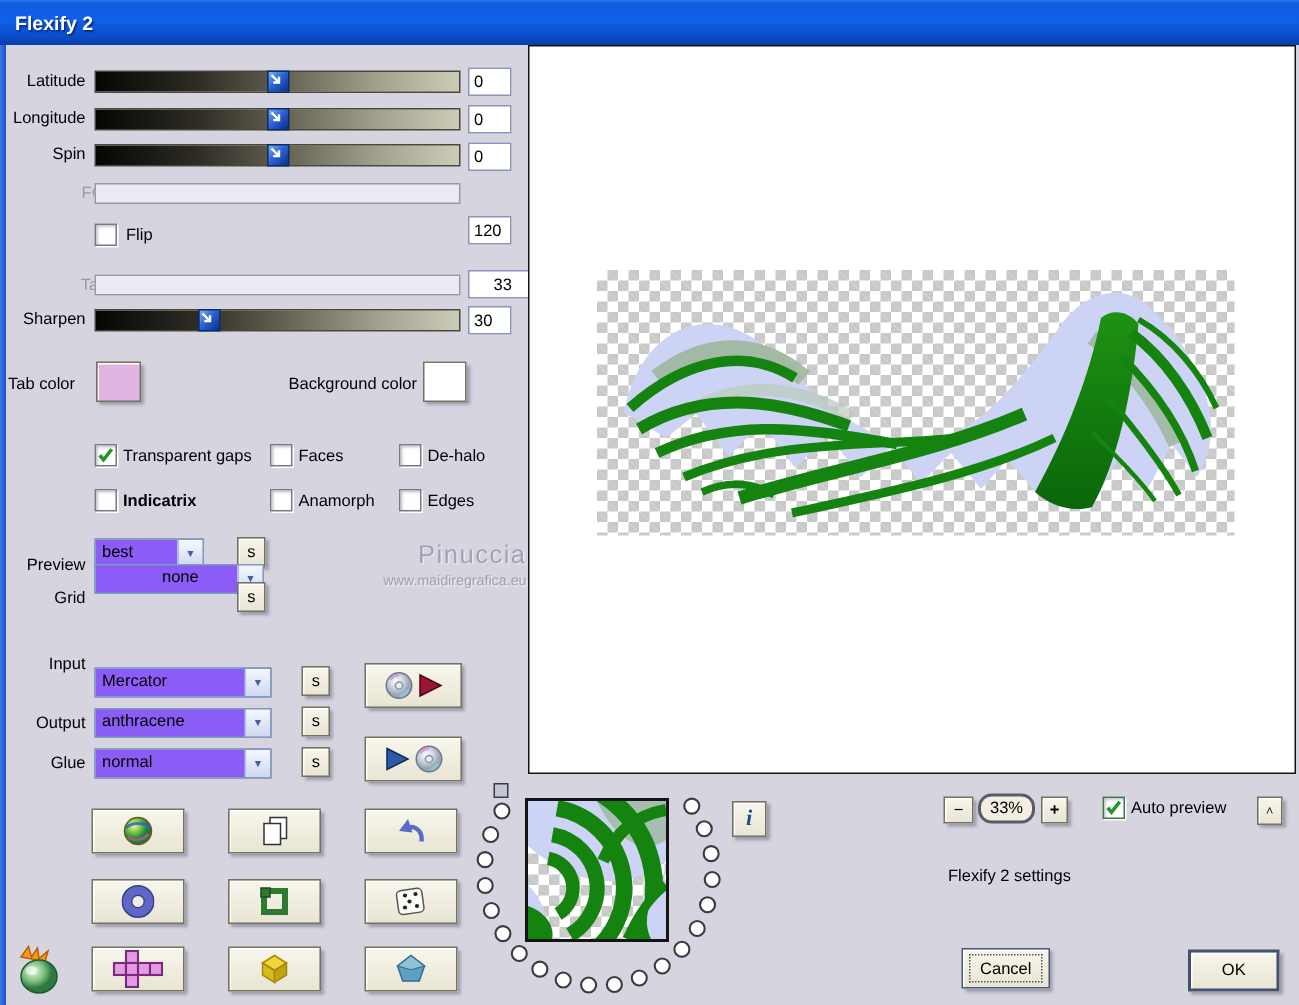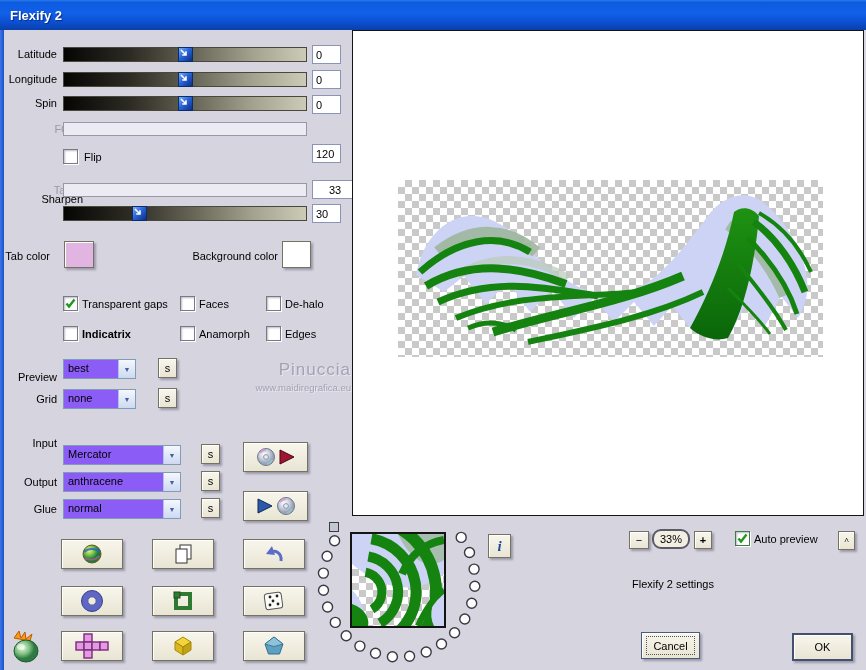--- a/index.html
+++ b/index.html
@@ -88,21 +88,21 @@
   <div class="track-dis" style="top:122px;"></div>
   <input class="valbox" style="top: 120px; margin-top: 24px;" value="120">
 
   <div class="cb" style="left:63px;top:149px;"></div>
   <div class="lbl" style="left:84px;top:150px;">Flip</div>
 
   <div class="lbl r dis" style="left:0;top:183px;width:57px;">Tabs</div>
   <div class="track-dis" style="top:183px;"></div>
   <input class="valbox" style="top: 180px; padding-left: 16px;" value="33">
 
-  <div class="lbl r" style="left:0;top:192px;width:57px;padding-left:26px;">Sharpen</div>
+  <div class="lbl r" style="left:0;top:206px;width:57px;">Sharpen</div>
   <div class="track" style="top:206px;">
     <div class="thumb" style="left: calc(31% - 7px);">
       <svg width="11" height="11" viewBox="0 0 11 11">
           <path d="M2,2 L7,7 M7,3.2 L7,7 L3.2,7" stroke="#fff" stroke-width="1.6" fill="none"></path>
         </svg>
     </div>
   </div>
   <input class="valbox" style="top: 204px;" value="30">
 
   <div class="lbl r" style="left:0;top:249px;width:50px;">Tab color</div>
@@ -129,21 +129,21 @@
   <div class="lbl" style="left:285px;top:327px;">Edges</div>
 
   <div class="lbl r" style="left:0;top:370px;width:57px;">Preview</div>
   <div class="combo" style="left:63px;top:359px;width:71px;">
     <span class="cv">best</span>
     <span class="ca">▼</span>
   </div>
   <div class="btn" style="left:158px;top:358px;width:17px;height:18px;">s</div>
 
   <div class="lbl r" style="left:0;top:392px;width:57px;">Grid</div>
-  <div class="combo" style="left:63px;top:389px;width:71px;">
+  <div class="combo" style="left:63px;top:376px;width:71px;padding-left:40px;">
     <span class="cv">none</span>
     <span class="ca">▼</span>
   </div>
   <div class="btn" style="left:158px;top:388px;width:17px;height:18px;">s</div>
 
   <div class="wm1">Pinuccia</div>
   <div class="wm2">www.maidiregrafica.eu</div>
 
   <div class="lbl r" style="left:0;top:436px;width:57px;">Input</div>
   <div class="combo" style="left:63px;top:445px;width:116px;">

